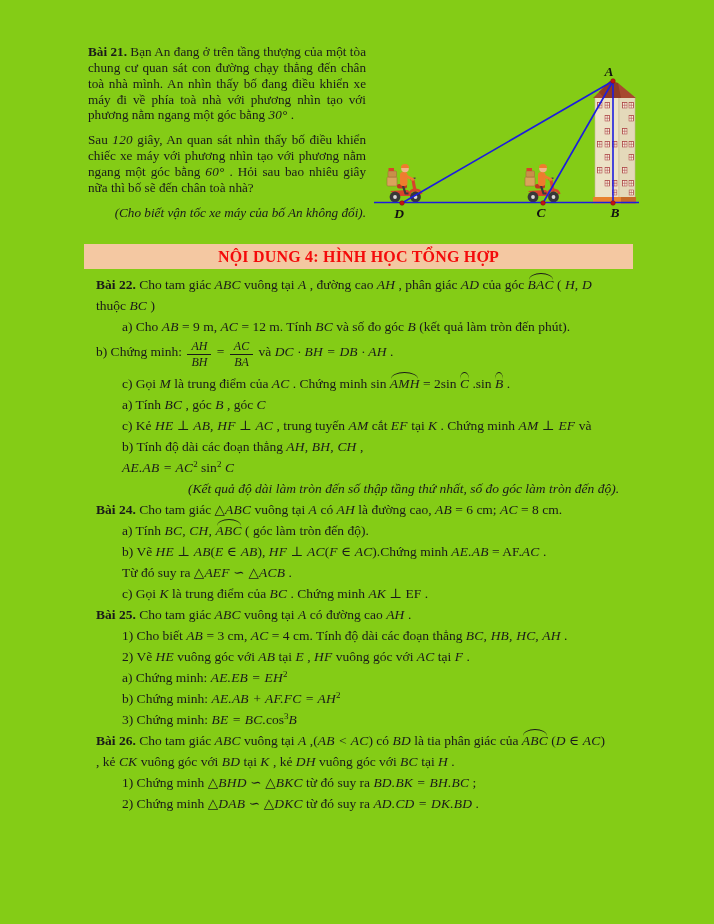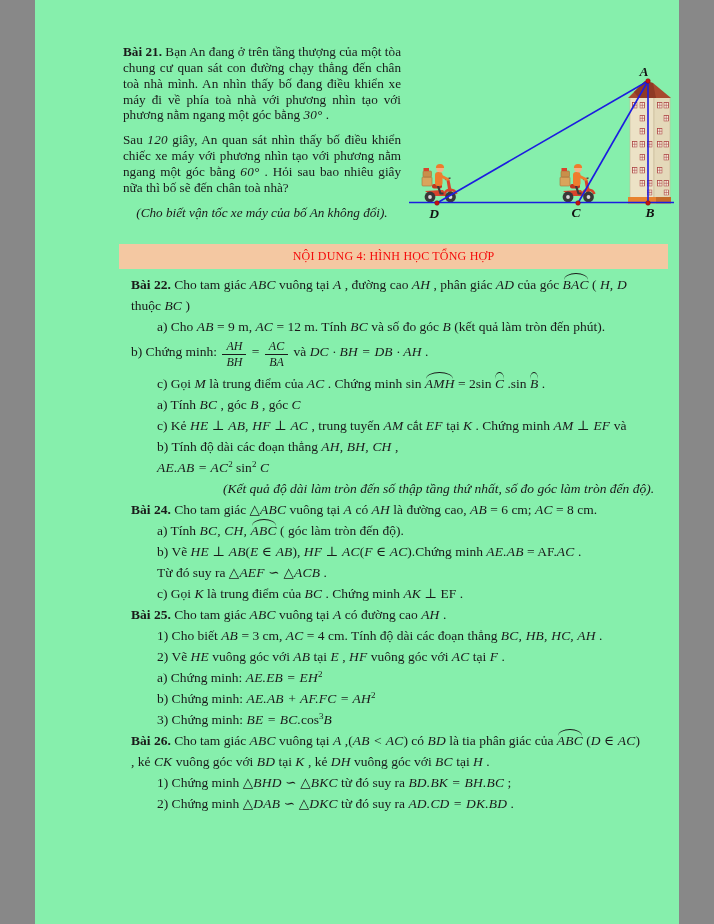--- a/index.html
+++ b/index.html
@@ -1,34 +1,34 @@
 <!DOCTYPE html>
 <html><head>
 <meta charset="utf-8">
 <style>
   html,body{margin:0;padding:0;background:#888;}
   .page{
-    position:relative;width:644px;height:924px;margin:0 auto;background:#86efac;
+    position:relative;width:714px;height:924px;margin:0 auto;background:#84cc16;
     font-family:"Liberation Serif","DejaVu Serif",serif;color:#1a1a1a;overflow:hidden;
   }
   
   .p21{position:absolute;left:88px;top:44px;width:278px;}
   .para{margin:0 0 9px;font-size:13.2px;line-height:1.2;text-align:justify;}
-  .para.note{font-style:italic;text-align:center;margin-top:8px;}
+  .para.note{font-style:italic;text-align:right;margin-top:8px;}
   .b{font-weight:bold;}
   .i{font-style:italic;}
   .m{font-style:italic;letter-spacing:0.2px;}
   
   .fig{position:absolute;left:368px;top:48px;width:346px;height:180px;margin:0;}
   
   .banner{
     position:absolute;left:84px;top:244px;width:549px;height:25px;
     background:#f4c8a2;display:flex;align-items:center;justify-content:center;
   }
-  .banner span{font-weight:normal;font-size:12px;color:#f40b0b;letter-spacing:0.2px;}
+  .banner span{font-weight:bold;font-size:16px;color:#f40b0b;letter-spacing:0.2px;}
   
   .problems{position:absolute;left:88px;top:276px;width:616px;}
   .pblock{margin:0 8px 2px;}
   .line{font-size:13.5px;line-height:18px;margin-bottom:3px;white-space:normal;}
   .line.tall{margin:4px 0 6px;}
   .ind0{margin-left:0;}
   .ind1{margin-left:26px;}
   .ind3{margin-left:92px;font-style:italic;}
   .sup{vertical-align:super;font-size:9px;line-height:0;}
   .frac{display:inline-block;vertical-align:-10px;text-align:center;font-style:italic;

